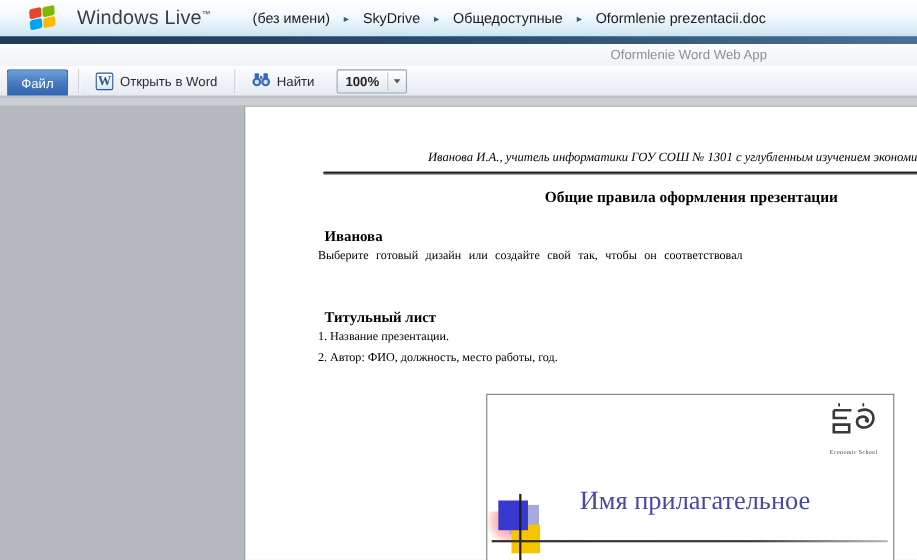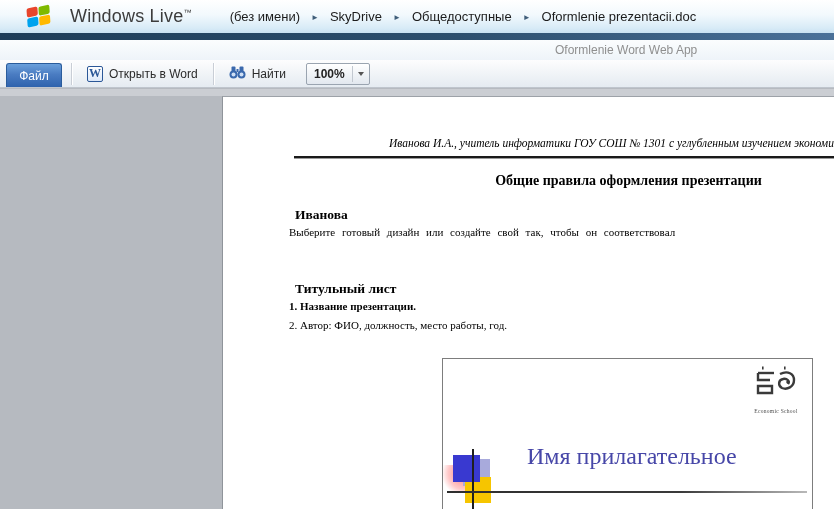--- a/index.html
+++ b/index.html
@@ -65,21 +65,21 @@
   .doc-headrule { position:absolute; left:71px; top:59px; right:0; height:1px;
     border-top:2px solid #1a1a1a; border-bottom:1px solid #9a9a9a; }
   .doc-title { position:absolute; left:72px; right:72px; top:76px; text-align:center;
     font-weight:bold; font-size:14px; }
   .h-bold { position:absolute; left:72px; font-weight:bold; font-size:13.5px; white-space:nowrap; }
   .h-design { top:110px; }
   .line { position:absolute; left:66px; font-size:11px; white-space:nowrap; }
   .l-d1 { top:129px; word-spacing:4px; }
   .l-d2 { top:148px; }
   .h-title-page { top:184px; }
-  .l-i1 { top:203px;font-weight:bold; }
+  .l-i1 { top:203px; }
   .l-i2 { top:222px; }
   .l-i3 { top:241px; }
 
   
   .slide-frame { position:absolute; left:219px; top:261px; width:371px; height:220px;
     background:#fff; border:1px solid #7d7d7d; overflow:hidden; }
   .es-logo { position:absolute; right:12px; top:7px; width:48px; text-align:center; }
   .es-caption { font-size:5.5px; color:#4a4a4a; letter-spacing:.3px; white-space:nowrap; }
   .slide-title { position:absolute; left:84px; top:84px; font-size:24px; color:#4747a8; white-space:nowrap; }
   .sq { position:absolute; }

